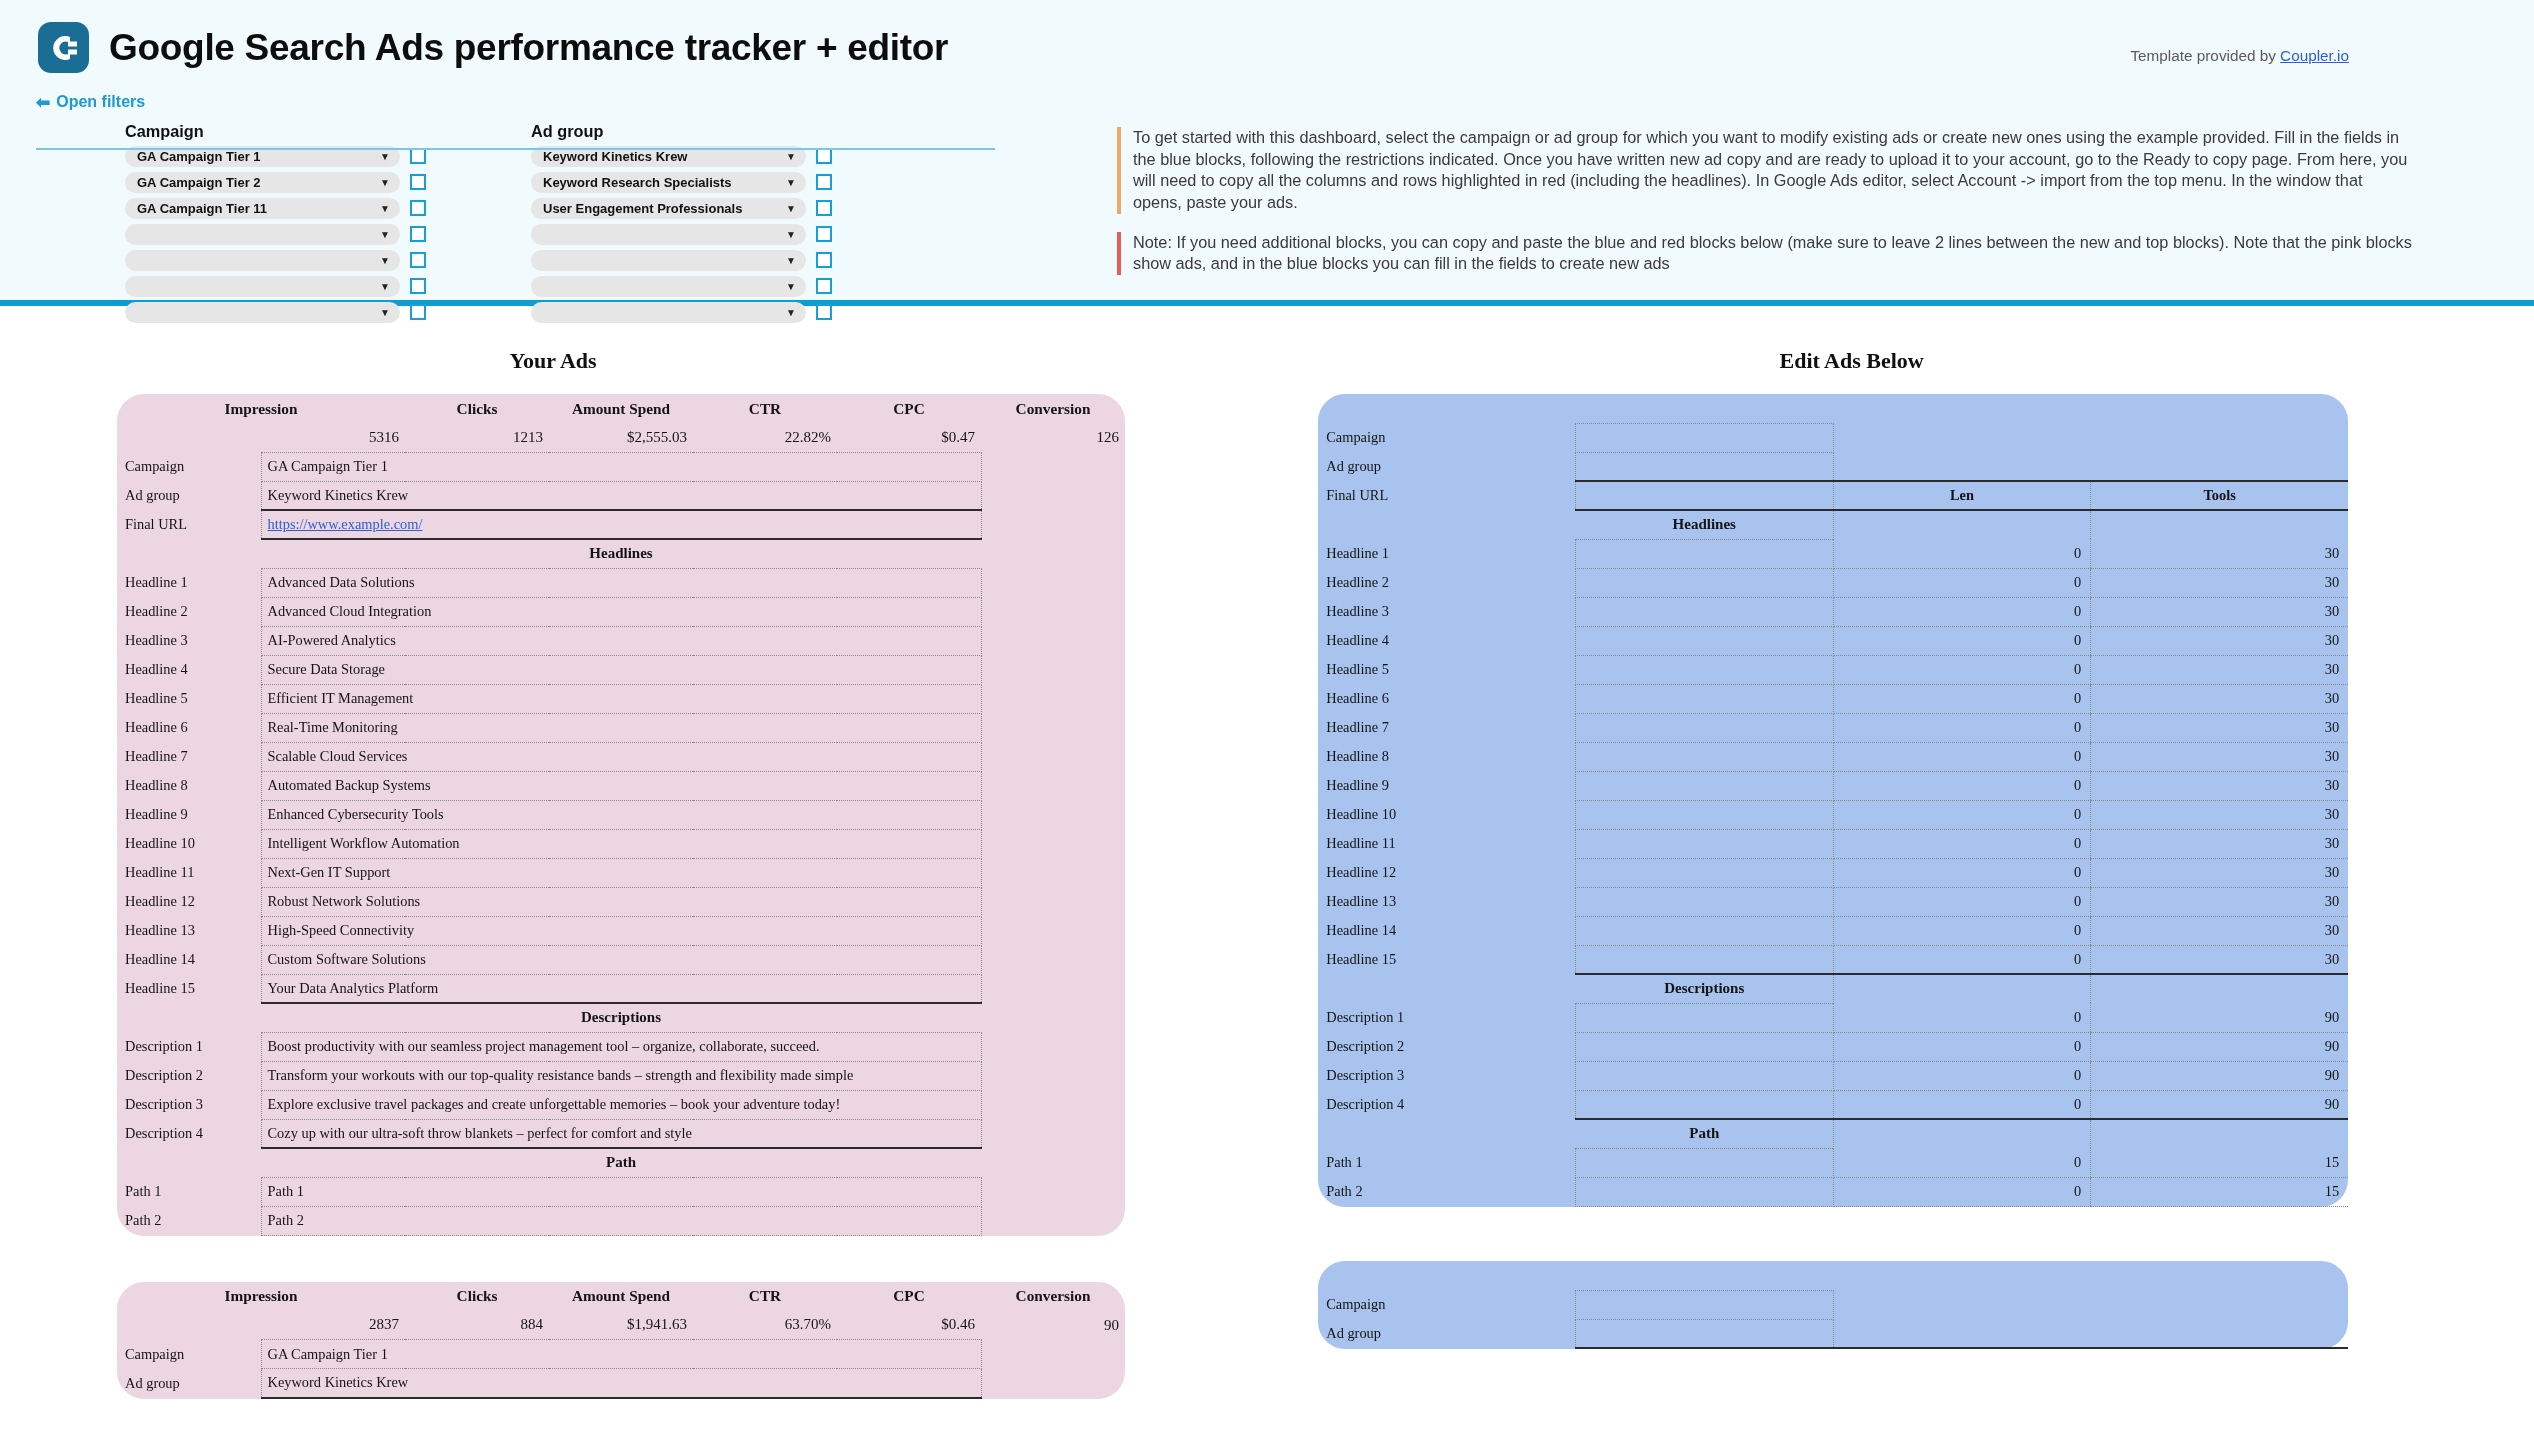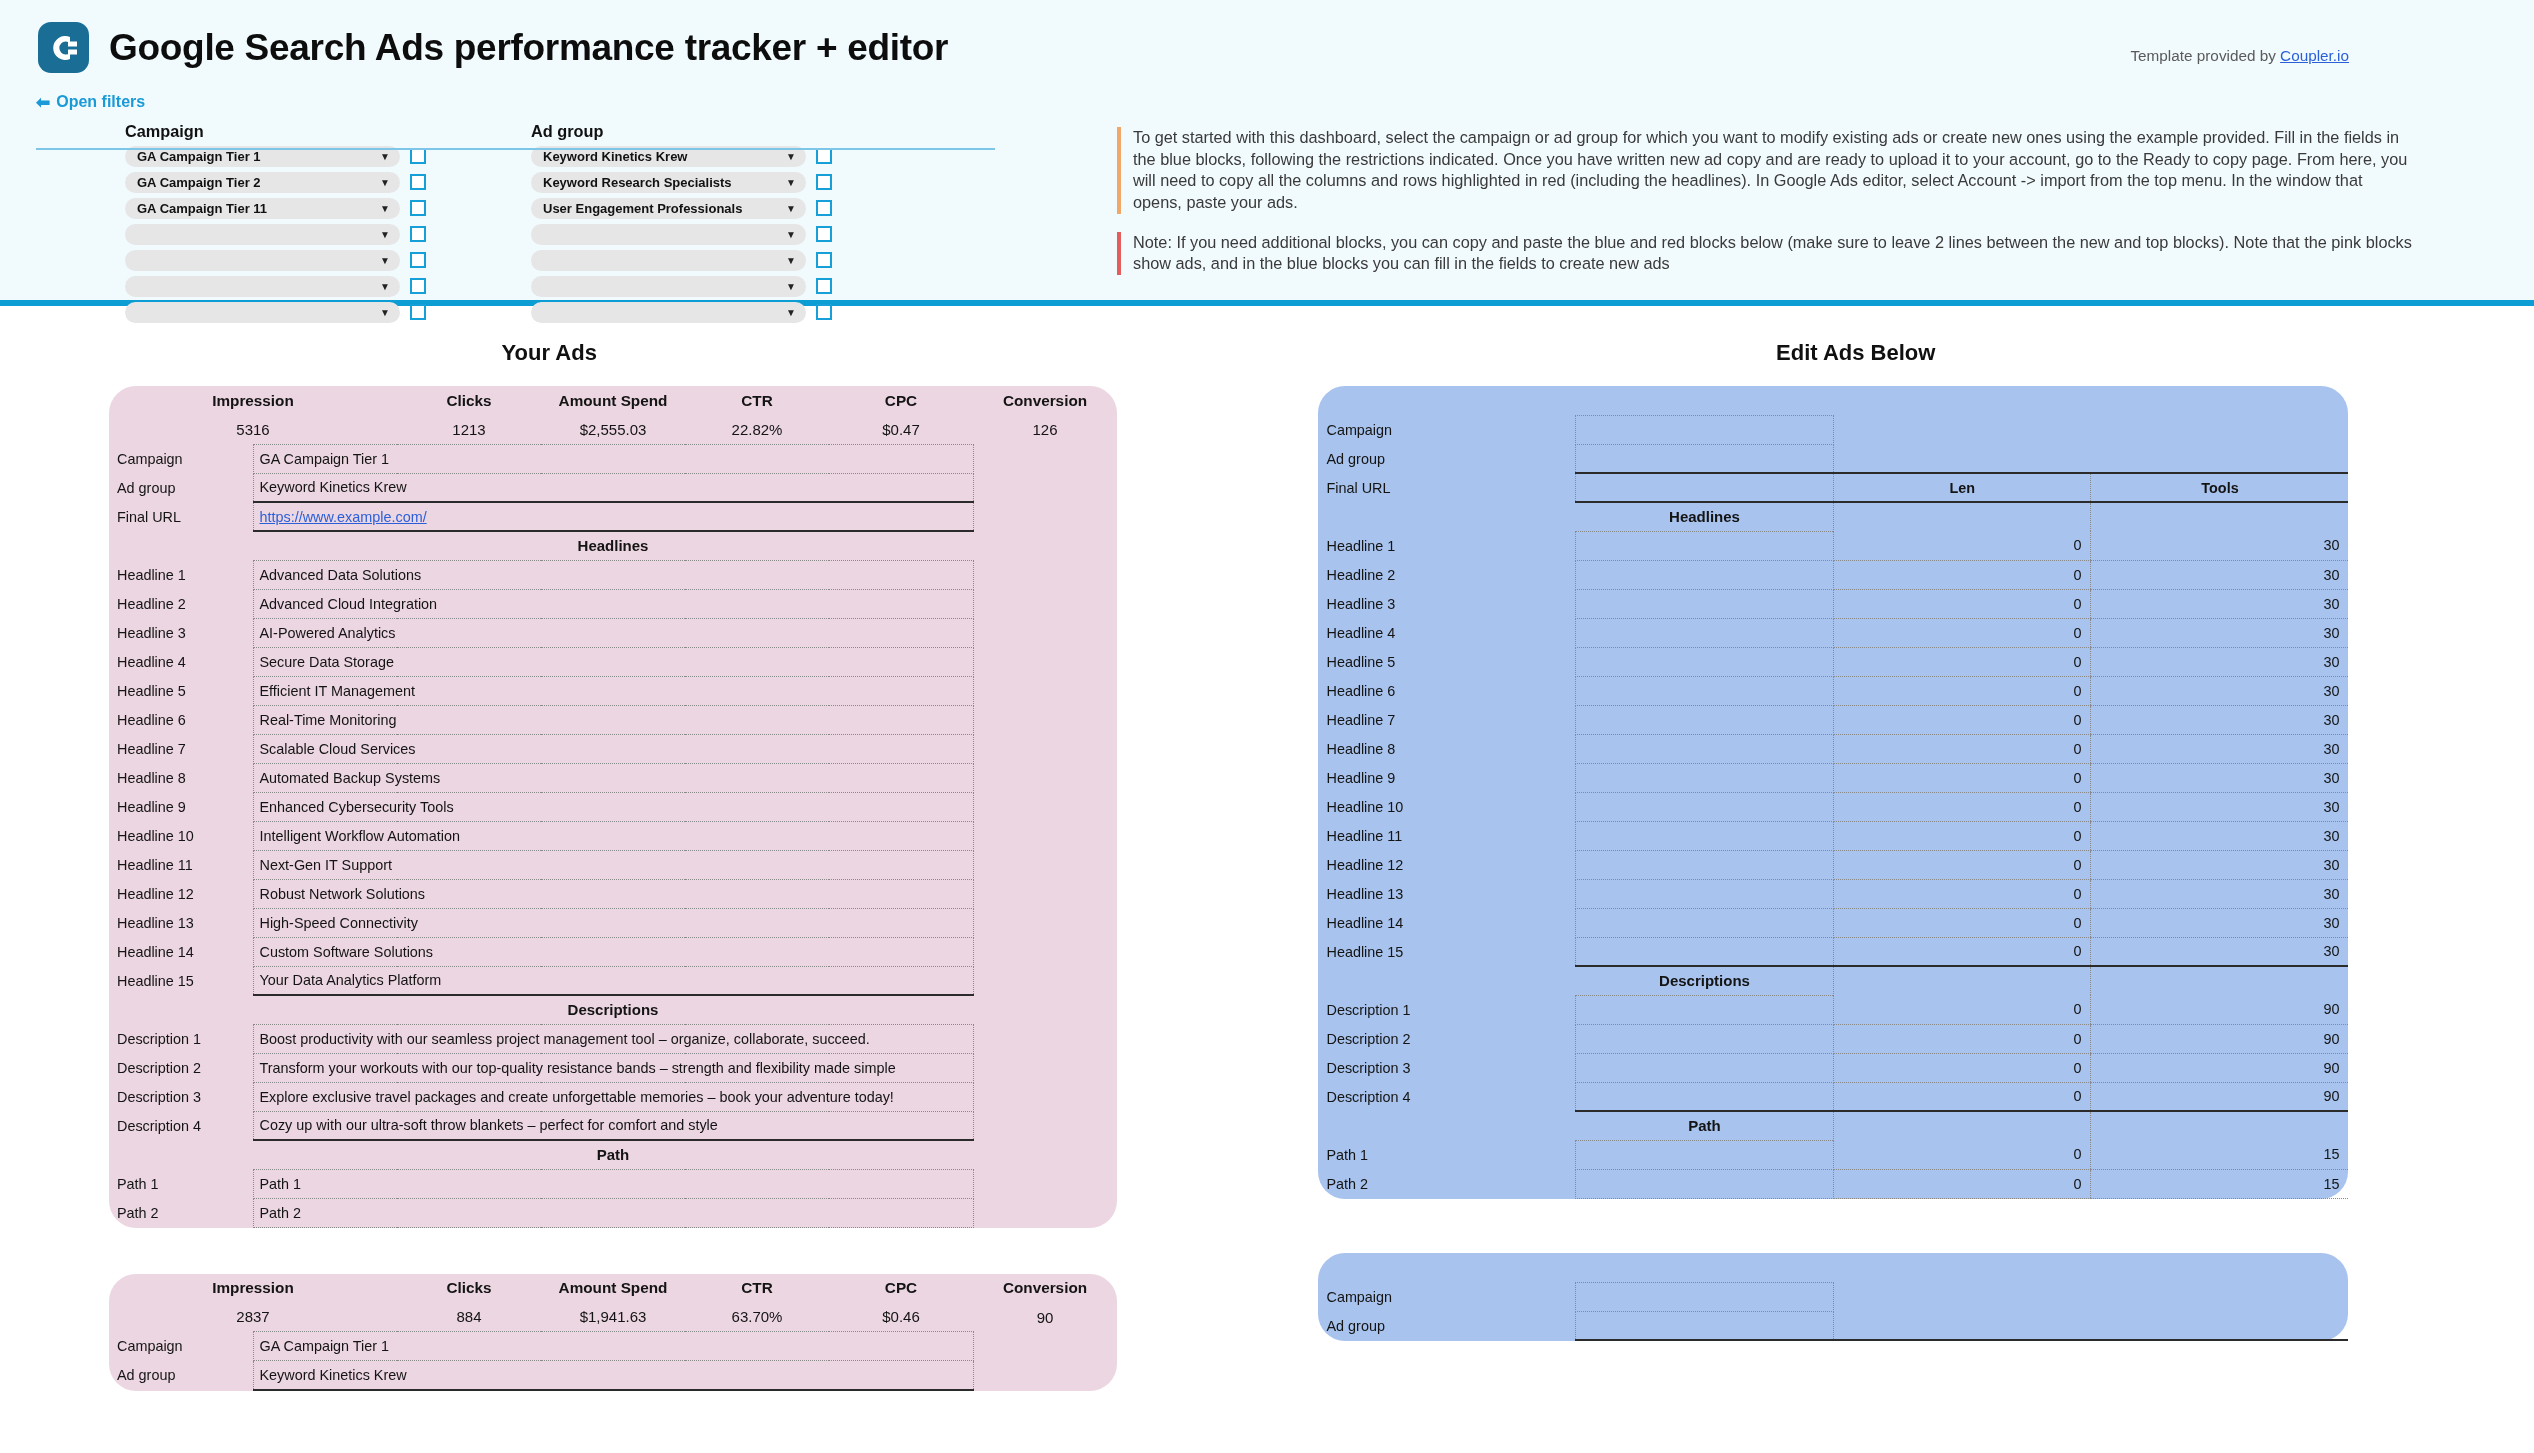--- a/index.html
+++ b/index.html
@@ -140,21 +140,22 @@
   .note .txt {
     padding-left: 12px;
     font-size: 16.3px;
     line-height: 1.33;
     color: #3a3a3a;
   }
 
   
   .main {
     display: flex;
-    padding: 0;
+    padding: 8px;
+    font-family: Liberation Serif, serif;
   }
   .panel { position: relative; }
   .panel.left  { width: 1307px; }
   .panel.right { width: 1228px; }
 
   .paneltitle {
     text-align: center;
     font-size: 22px;
     font-weight: bold;
     color: #101010;
@@ -183,21 +184,21 @@
   .lbl  { width: 153px; padding-left: 8px !important; }
   .dot  { border: 1px dotted #8a8a8a; }
   .dotB { border-bottom: 1px dotted #8a8a8a; }
   .dotL { border-left: 1px dotted #8a8a8a; }
   .solidB { border-bottom: 2px solid #2b2b2b; }
   .ctr { text-align: center; }
   .rgt { text-align: right; padding-right: 9px !important; }
   .bold { font-weight: bold; }
   .sechead { text-align: center; font-weight: bold; font-size: 15px; }
   .metric-h { text-align: center; font-weight: bold; font-size: 15.3px; height: 30px; }
-  .metric-v { text-align: center; font-size: 15px; height: 28px; margin-top: 28px; }
+  .metric-v { text-align: right; font-size: 15px; height: 28px; margin-top: 28px; }
   .urlcell a { color: #2b5fd9; text-decoration: underline; }
   .lencol   { width: 44px; }
   .limitcol { width: 48px; }
 </style>
 </head>
 <body>
 
 <div class="topbar">
 
   <div class="brandrow">

